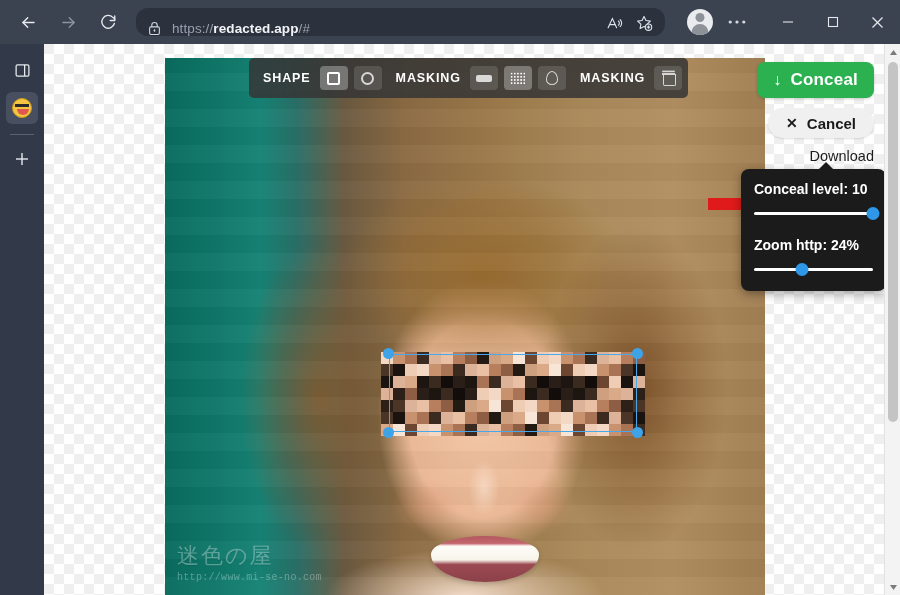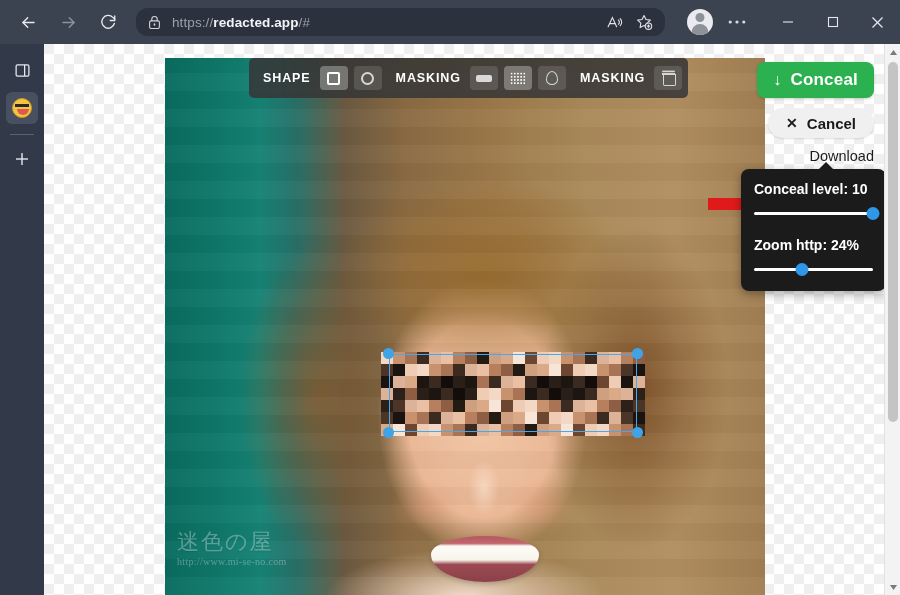--- a/index.html
+++ b/index.html
@@ -22,21 +22,21 @@
     display: flex; align-items: center; justify-content: center;
     border-radius: 4px; color: #e8eaed;
   }
   .nav-btn:first-child { margin-left: 10px; }
   .nav-btn svg { display: block; }
   .nav-btn.disabled { color: #8b93a3; }
 
   .url-bar {
     flex: 1; height: 28px; margin: 0 8px 0 10px;
     background: #2b313d; border-radius: 12px;
-    display: flex; align-items: center; padding: 0 6px;
+    display: flex; align-items: flex-end; padding: 0 6px;
     position: relative;
   }
   .lock-icon { width: 24px; display: flex; align-items: center; justify-content: center; color: #d3d7de; }
   .url-text {
     font-size: 13.5px; color: #9aa1ad; white-space: nowrap;
     margin-left: 6px; letter-spacing: .1px;
   }
   .url-text b { color: #f1f3f6; font-weight: 700; }
   .url-right { margin-left: auto; display: flex; align-items: center; }
   .url-icon {
@@ -151,23 +151,23 @@
     background: linear-gradient(180deg, #b2585f 0%, #c4666d 16%, #fdfcf7 22%, #f7f4ea 52%, #9b4a52 62%, #8c4049 100%);
     box-shadow: 0 2px 5px rgba(0,0,0,.18);
   }
   .cheek-l { position:absolute; left:226px; top:420px; width:70px; height:56px;
     background: radial-gradient(ellipse at center, rgba(226,150,120,.35), rgba(226,150,120,0) 70%); }
   .cheek-r { position:absolute; left:342px; top:420px; width:70px; height:56px;
     background: radial-gradient(ellipse at center, rgba(226,150,120,.35), rgba(226,150,120,0) 70%); }
 
   
   .watermark {
-    position: absolute; left: 12px; bottom: 28px;
+    position: absolute; left: 12px; bottom: 12px;
     opacity: .30; color: #ffffff; pointer-events: none;
-    font-family: Liberation Serif, serif;
+    font-family: Liberation Mono, monospace;
   }
   .wm-logo { font-size: 22px; letter-spacing: 2px; line-height: 1; text-shadow: 0 1px 1px rgba(0,0,0,.35); }
   .wm-url { font-size: 10px; margin-top: 3px; letter-spacing: .3px; }
 
   
   .editor-toolbar {
     position: absolute; left: 205px; top: 14px; height: 40px;
     background: rgba(54,54,54,.86);
     border-radius: 5px;
     display: flex; align-items: center; padding: 0 6px;

